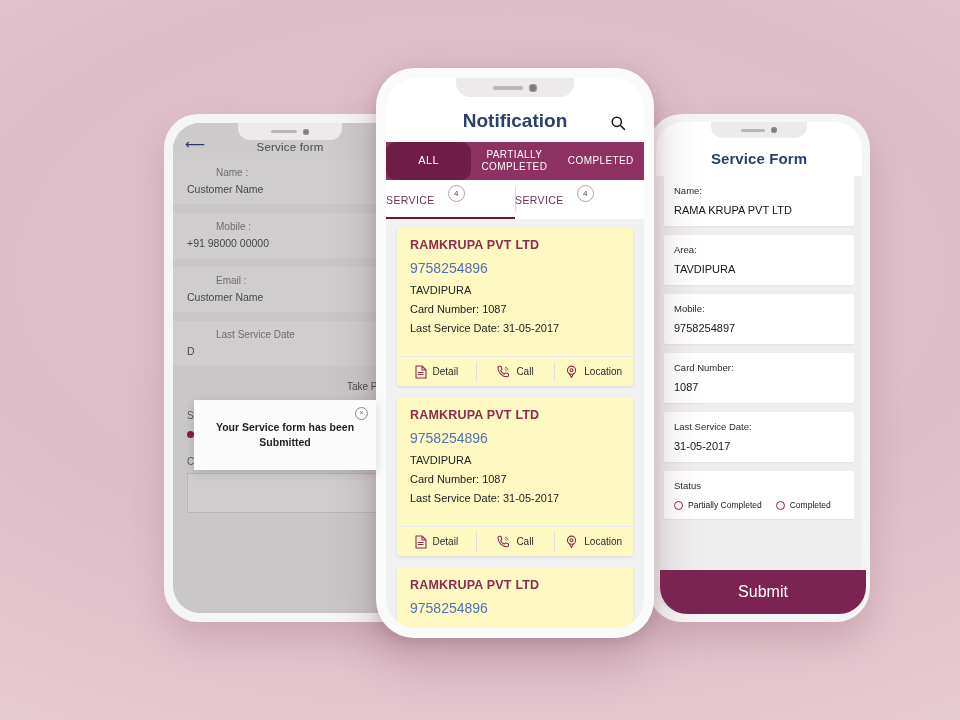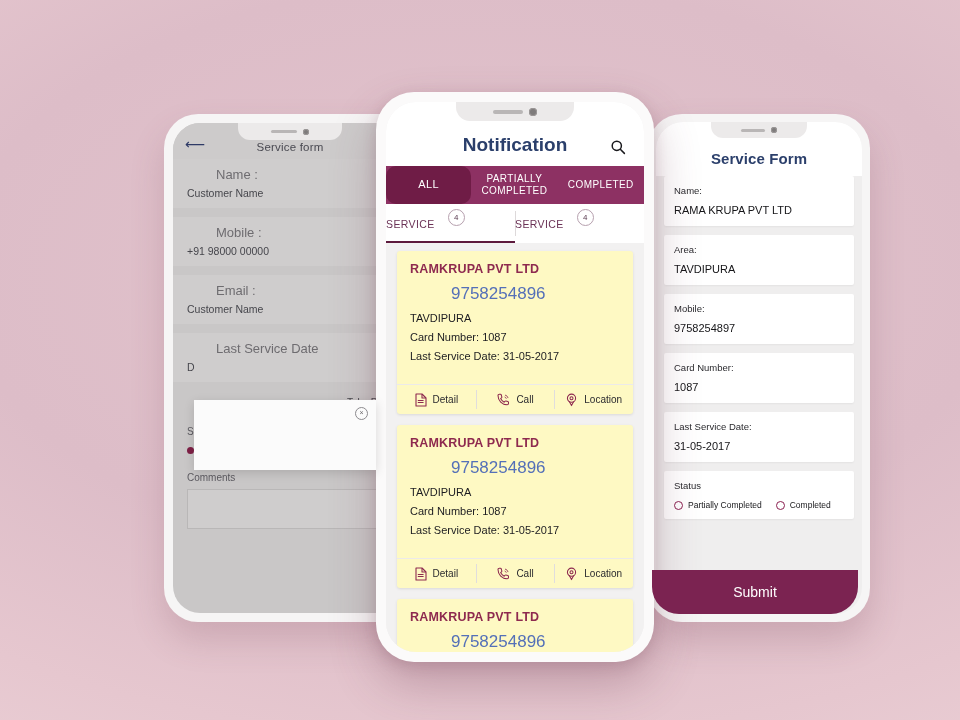--- a/index.html
+++ b/index.html
@@ -97,21 +97,21 @@
     color: #4a4a52;
     letter-spacing: .2px;
   }
   .lp-body { padding: 0; }
   .lp-field {
     background: #cfcdcd;
     margin: 0 0 9px 0;
     padding: 8px 14px 9px 14px;
   }
   .lp-field .lbl {
-    font-size: 13px;
+    font-size: 10px;
     color: #6e6c70;
     margin-bottom: 5px;
     padding-left: 29px;
   }
   .lp-field .val {
     font-size: 10.5px;
     color: #46464c;
   }
   .lp-takephoto {
     text-align: right;
@@ -233,40 +233,40 @@
   .rp-radios { display: flex; align-items: center; gap: 14px; }
   .rp-radio { display: flex; align-items: center; gap: 5px; }
   .rp-radio .ring {
     width: 9px; height: 9px; border-radius: 50%;
     border: 1px solid #8b2050;
     box-sizing: border-box;
   }
   .rp-radio .txt { font-size: 8.5px; color: #18181b; }
   .rp-submit {
     position: absolute;
-    left: 4px;
+    left: 12px;
     bottom: 8px;
     width: 206px;
     height: 44px;
     background: #7b2351;
     color: #ffffff;
-    font-size: 14px;
+    font-size: 16px;
     display: flex;
     align-items: center;
     justify-content: center;
     border: none;
     border-radius: 0 0 27px 27px;
     font-family: "Liberation Sans", sans-serif;
     z-index: 7;
   }
 
   
   #phone-center {
     left: 376px;
-    top: 92px;
+    top: 68px;
     width: 278px;
     height: 570px;
     border-radius: 38px;
     background: #fbfafa;
     box-shadow: 0 22px 46px rgba(110, 60, 78, 0.30), 0 4px 14px rgba(110,60,78,.18);
     z-index: 5;
   }
   #phone-center .phone-screen {
     left: 10px;
     top: 10px;
@@ -387,24 +387,23 @@
   }
   .cp-card-body { padding: 11px 13px 10px 13px; }
   .cp-card-title {
     font-size: 12.5px;
     font-weight: bold;
     color: #8e2a4f;
     letter-spacing: .2px;
     margin-bottom: 8px;
   }
   .cp-card-phone {
-    font-size: 17px;
+    font-size: 14px;
     color: #5470b8;
     margin-bottom: 8px;
-    margin-left: 41px;
   }
   .cp-card-line {
     font-size: 11px;
     color: #1c1c20;
     margin-bottom: 7px;
   }
   .cp-card-line:last-child { margin-bottom: 0; }
   .cp-card-actions {
     display: flex;
     border-top: 1px solid #eceaea;
@@ -481,20 +480,21 @@
       <div class="lp-comments-box"></div>
     </div>
 
     <div class="notch">
       <span class="speaker"></span>
       <span class="cam"></span>
     </div>
   </div>
 
   <div class="lp-toast">
+    <div class="lp-toast-text">Your Service form has been  Submitted</div>
     <div class="lp-toast-close">×</div>
   </div>
 </div>
 
 <div class="phone" id="phone-right">
   <div class="phone-screen">
 
     <div class="rp-header">
       <span class="rp-title">Service Form</span>
     </div>

